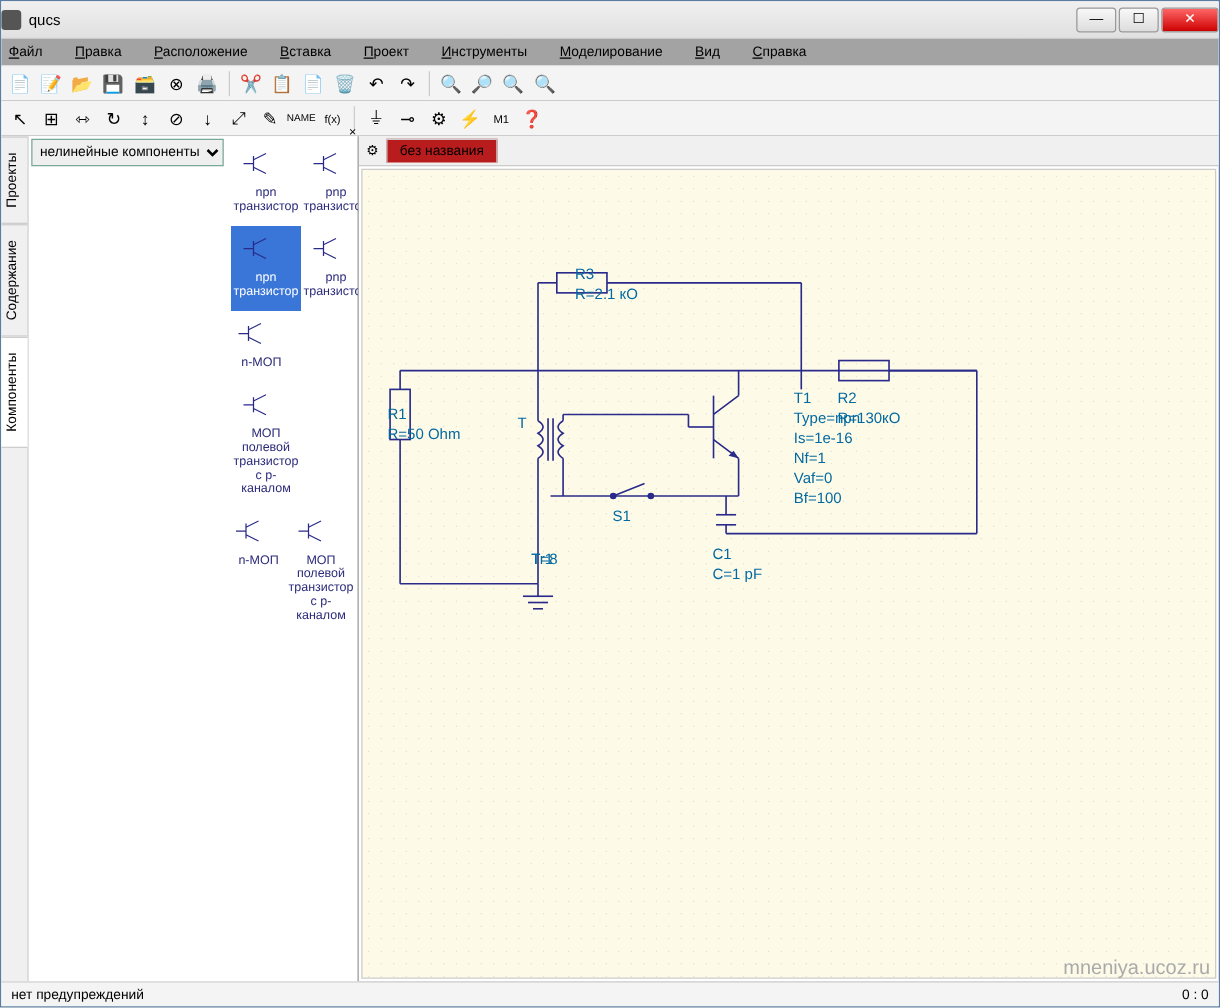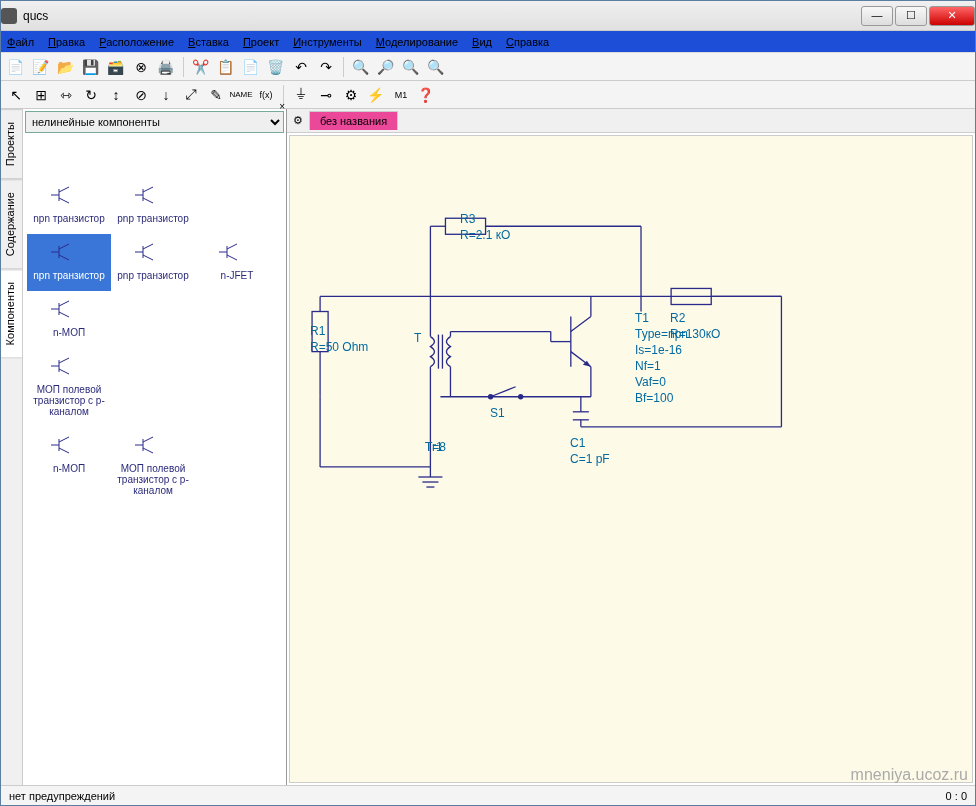--- a/index.html
+++ b/index.html
@@ -3,41 +3,41 @@
 <meta charset="utf-8">
 <style>
 * { box-sizing: border-box; margin: 0; padding: 0; }
 body { font-family: Tahoma, sans-serif; font-size: 11px; background: #fff; width: 976px; height: 806px; overflow: hidden; border: 1px solid #5a7da0; }
 .titlebar { height: 30px; background: linear-gradient(#f0f0f0, #e0e0e0); display: flex; align-items: center; padding: 0 0; border-bottom: 1px solid #ccc; }
 .titlebar .app-icon { width: 16px; height: 16px; background: #555; border-radius: 3px; margin-right: 6px; }
 .titlebar .title { flex: 1; font-size: 12px; }
 .win-btns { display: flex; gap: 2px; }
 .win-btn { width: 32px; height: 20px; border: 1px solid #999; background: linear-gradient(#f8f8f8,#ddd); border-radius: 3px; font-size: 11px; text-align: center; line-height: 16px; cursor: pointer; }
 .win-btn.close { background: linear-gradient(#f66,#c00); color: #fff; width: 46px; }
-.menubar { height: 22px; background: #1d4ed8; display: flex; align-items: center; padding: 0 6px; gap: 14px; border-bottom: 1px solid #ddd; }
+.menubar { height: 22px; background: #a3a3a3; display: flex; align-items: center; padding: 0 6px; gap: 26px; border-bottom: 1px solid #ddd; }
 .menubar span { cursor: pointer; }
 .menubar u { text-decoration: underline; }
 .toolbar { height: 28px; background: #f4f4f4; border-bottom: 1px solid #ccc; display: flex; align-items: center; padding: 0 4px; gap: 3px; }
 .tb-btn { width: 22px; height: 22px; border: 1px solid transparent; display: flex; align-items: center; justify-content: center; cursor: pointer; font-size: 14px; }
 .tb-sep { width: 1px; height: 20px; background: #ccc; margin: 0 3px; }
 .main { display: flex; height: calc(100% - 30px - 22px - 28px - 28px - 20px); }
 .sidebar { display: flex; }
 .vtabs { width: 22px; background: #f0f0f0; border-right: 1px solid #ccc; display: flex; flex-direction: column; }
 .vtab { writing-mode: vertical-rl; transform: rotate(180deg); padding: 12px 3px; border-top: 1px solid #ccc; border-bottom: 1px solid #ccc; cursor: pointer; text-align: center; }
 .vtab.active { background: #fff; }
-.palette { width: 264px; background: #fff; border-right: 1px solid #999; display: flex; flex-direction: column; gap: 38px; }
+.palette { width: 264px; background: #fff; border-right: 1px solid #999; display: flex; flex-direction: row; }
 .combo { margin: 2px; height: 22px; border: 1px solid #7a9; font-size: 11px; padding: 2px; }
 .comp-grid { flex: 1; overflow-y: auto; padding: 4px; }
 .comp-row { display: flex; }
 .comp-cell { width: 84px; text-align: center; padding: 4px 2px 10px; font-size: 10px; color: #2a2a7a; cursor: pointer; }
 .comp-cell.sel { background: #3a76d8; color: #fff; }
 .comp-sym { width: 40px; height: 28px; margin: 0 auto 4px; position: relative; }
 .canvas-area { flex: 1; display: flex; flex-direction: column; }
 .doc-tab { height: 24px; background: #f0f0f0; border-bottom: 1px solid #ccc; display: flex; align-items: center; padding: 0 6px; gap: 6px; }
-.doc-tab-lbl { background: #ec4899; border: 1px solid #ccc; border-bottom: none; padding: 3px 10px; }
+.doc-tab-lbl { background: #b91c1c; border: 1px solid #ccc; border-bottom: none; padding: 3px 10px; }
 .canvas { flex: 1; background: #fdfbe8; position: relative; overflow: hidden; border: 1px solid #ccc; margin: 2px; }
 .canvas::before { content: ""; position: absolute; inset: 0; background-image: radial-gradient(#ccc 0.5px, transparent 0.5px); background-size: 10px 10px; }
 .sch { position: absolute; inset: 0; }
 .sch-label { position: absolute; color: #0369a1; font-size: 12px; white-space: nowrap; }
 .statusbar { height: 20px; background: #f4f4f4; border-top: 1px solid #ccc; display: flex; justify-content: space-between; align-items: center; padding: 0 8px; gap: 12px; font-size: 11px; }
 .watermark { position: absolute; bottom: 22px; right: 8px; color: #aaa; font-size: 16px; }
 svg line, svg polyline, svg rect, svg circle, svg path { stroke: #2a2a8a; stroke-width: 1.3; fill: none; }
 svg .fill { fill: #2a2a8a; }
 .palette svg line, .palette svg polyline, .palette svg path, .palette svg circle, .palette svg rect { stroke: #2a2a8a; stroke-width: 1; }
 .close-x { position: absolute; right: 2px; top: 110px; font-size: 10px; cursor: pointer; }

